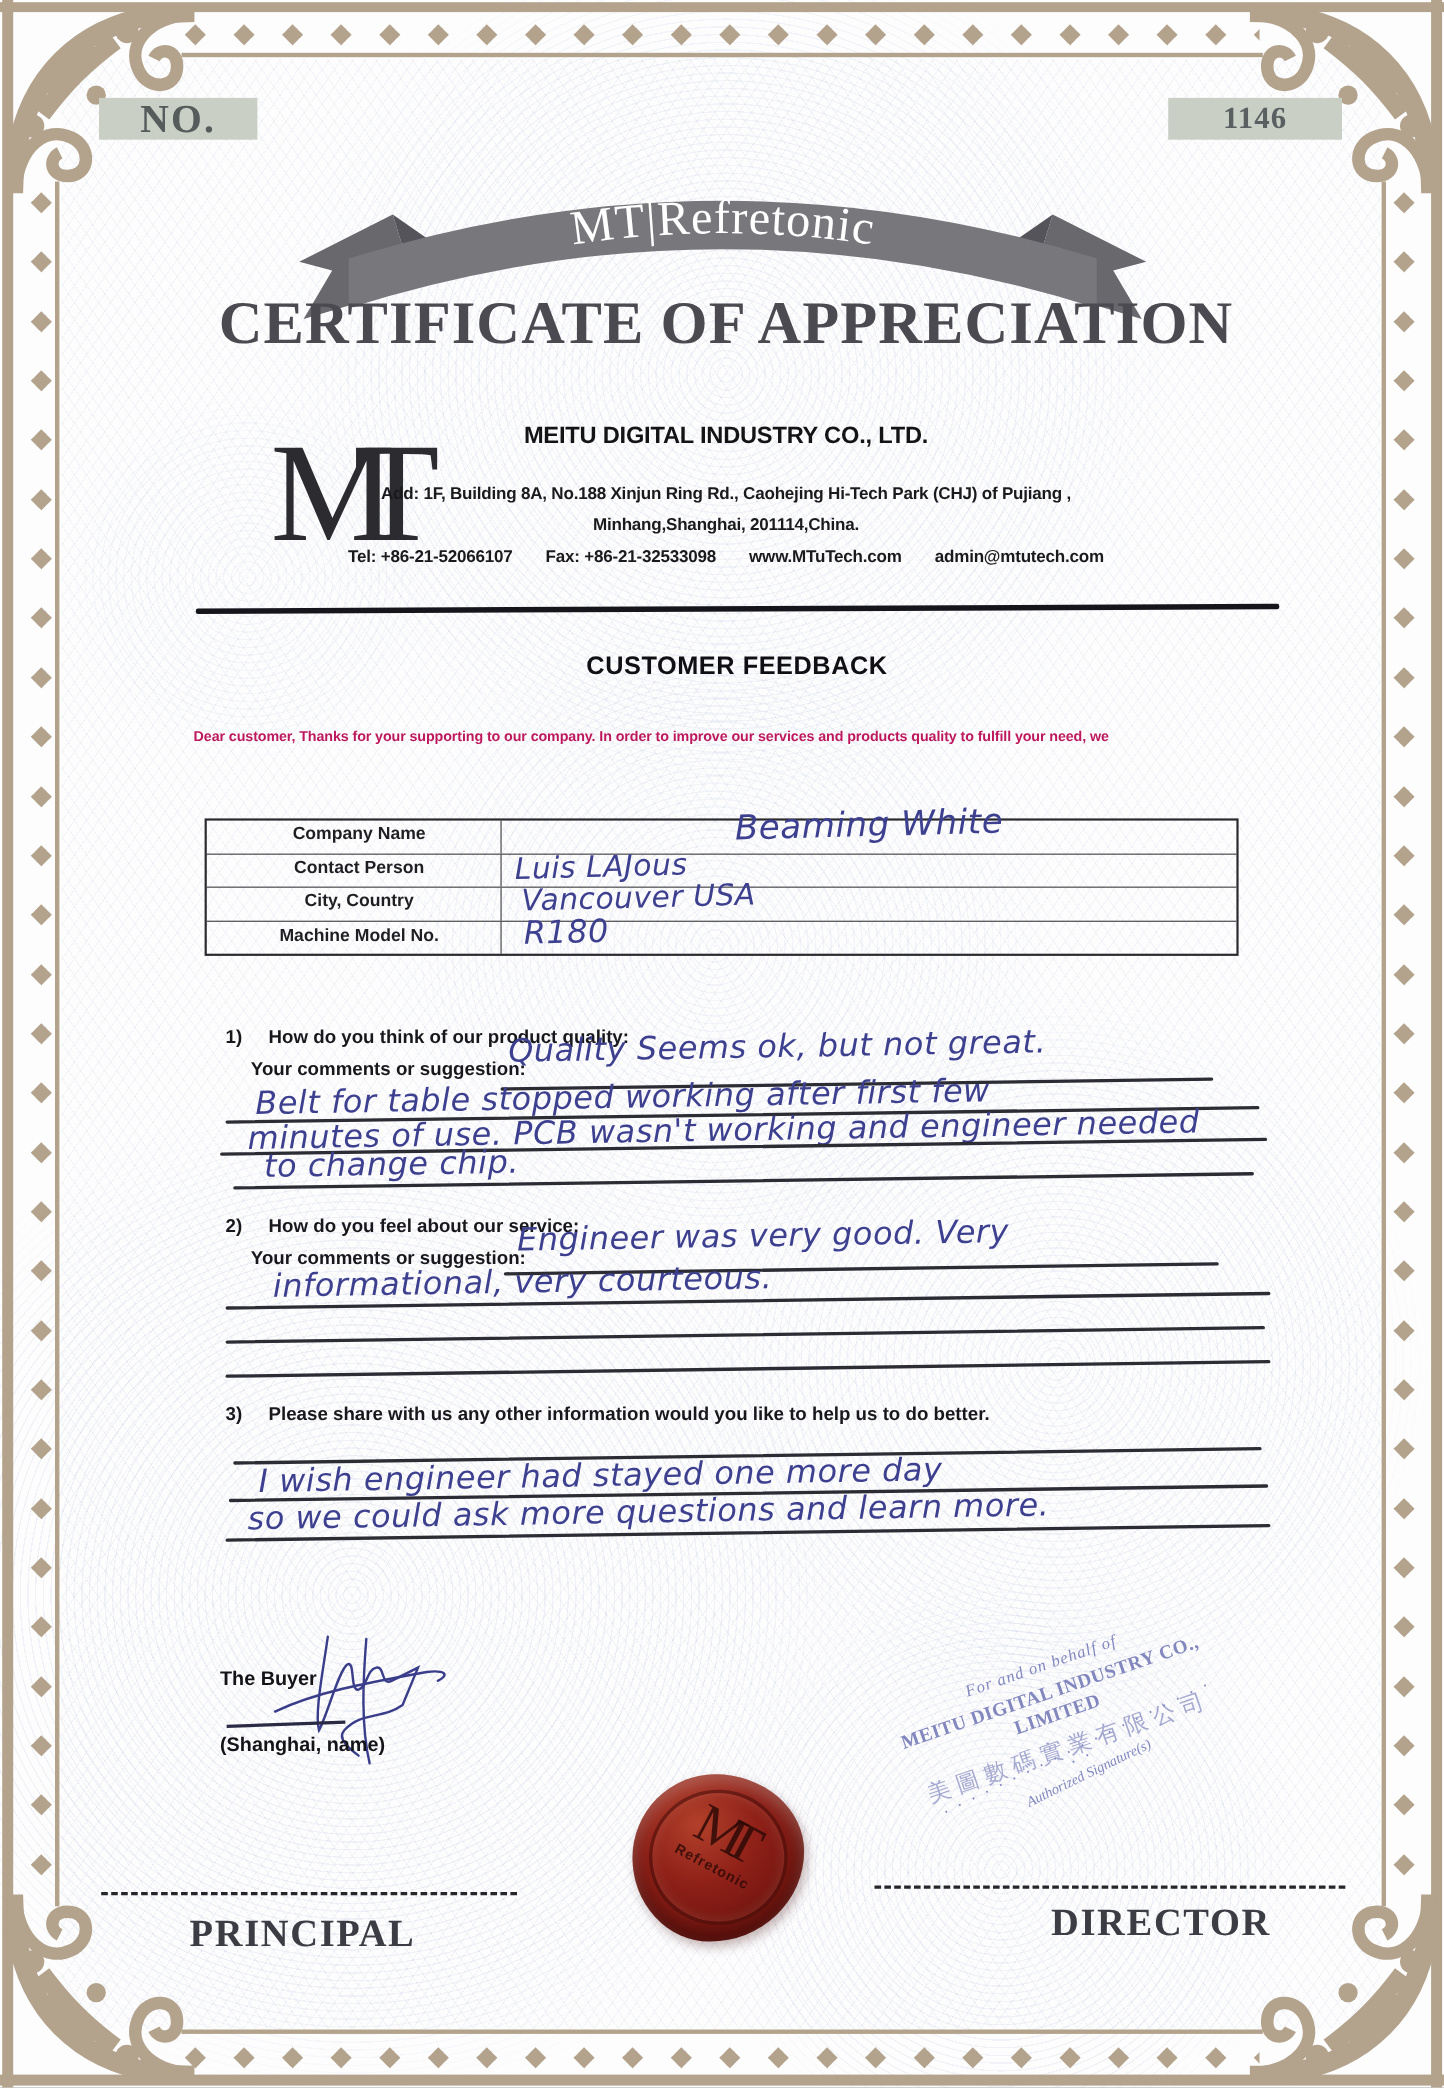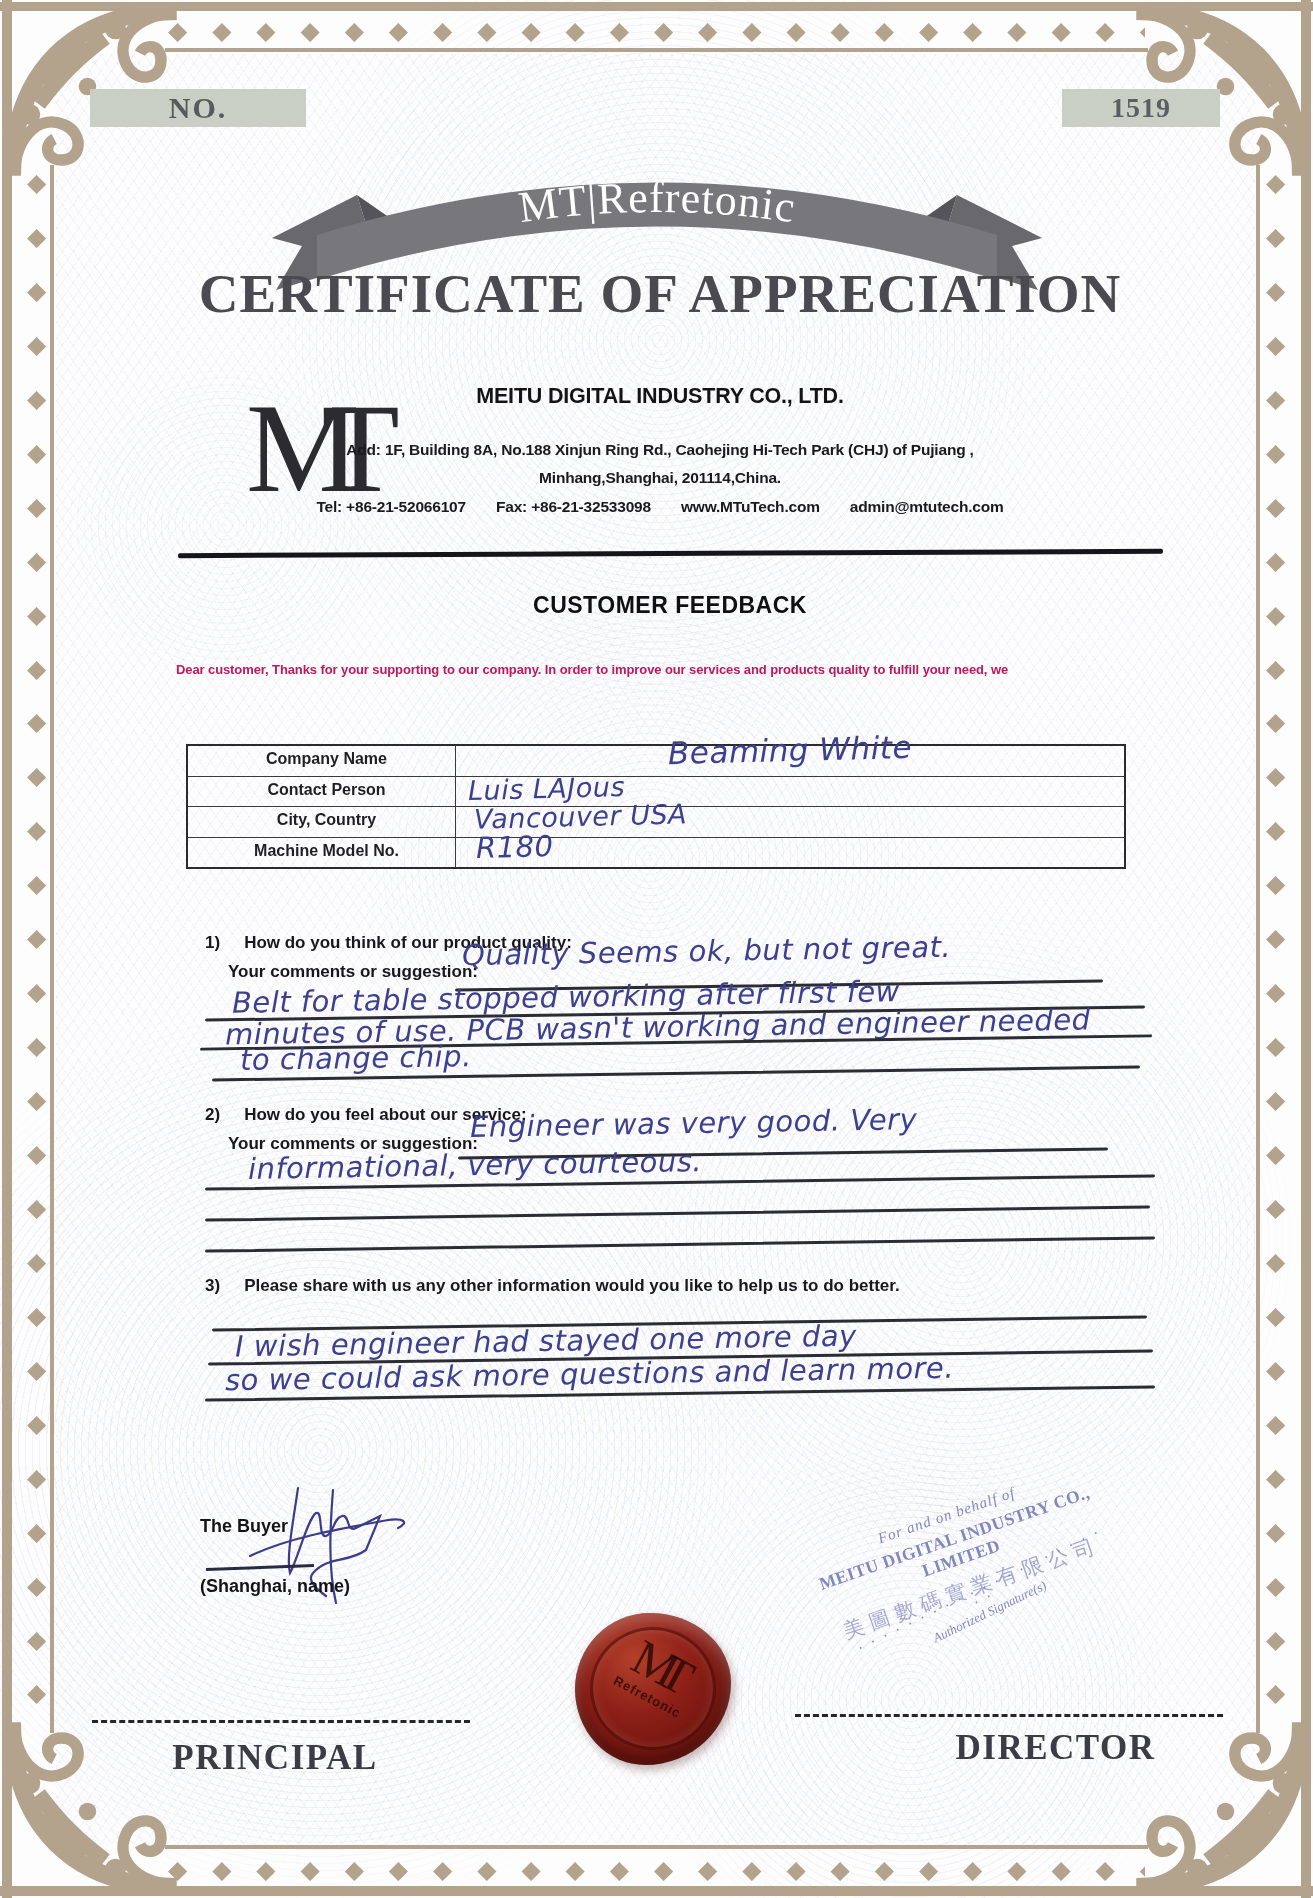--- a/index.html
+++ b/index.html
@@ -39,21 +39,21 @@
   .dstrip-left{left:21px;top:168px;bottom:168px;width:32px;}
   .dstrip-right{right:21px;top:168px;bottom:168px;width:32px;}
   .corner{position:absolute;width:175px;height:175px;}
   .corner-tl{left:7px;top:6px;}
   .corner-tr{right:7px;top:6px;transform:scaleX(-1);}
   .corner-bl{left:7px;bottom:6px;transform:scaleY(-1);}
   .corner-br{right:7px;bottom:6px;transform:scale(-1,-1);}
   
   .tagbox{position:absolute;background:#c9cfc5;height:38px;display:flex;align-items:center;justify-content:center;
           font-family:"Liberation Serif",serif;font-weight:700;color:#565b5c;}
-  .no-box{left:90px;top:89px;width:216px;font-size:30px;letter-spacing:2px;}
+  .no-box{left:90px;top:89px;width:144px;font-size:36px;letter-spacing:2px;}
   .serial-box{left:1062px;top:89px;width:158px;font-size:28px;letter-spacing:1px;color:#5a6062;}
   .ribbon{position:absolute;left:262px;top:140px;width:790px;height:175px;}
   .title{position:absolute;left:140px;top:246px;width:1040px;text-align:center;
          font-family:"Liberation Serif",serif;font-weight:700;font-size:55px;color:#4a4a50;letter-spacing:1px;margin-top:16px;}
   .mt-logo{position:absolute;left:246px;top:388px;width:150px;height:130px;
            font-family:"Liberation Serif",serif;font-size:128px;line-height:120px;color:#2b2b30;
            letter-spacing:-0.30em;}
   .co-name{position:absolute;left:350px;top:384px;width:620px;text-align:center;
            font-weight:700;font-size:21.5px;letter-spacing:-0.2px;color:#141416;}
   .addr{position:absolute;left:320px;width:680px;text-align:center;font-weight:700;font-size:15.5px;
@@ -210,21 +210,21 @@
     </g>
     <g fill="#b3a28c" stroke="none">
       <ellipse cx="33" cy="33" rx="17" ry="7" transform="rotate(-45 33 33)"></ellipse>
       <circle cx="13" cy="62" r="6"></circle>
         <circle cx="62" cy="13" r="6"></circle>
       <circle cx="46" cy="46" r="5"></circle>
     </g>
   </svg>
 
   <div class="tagbox no-box">NO.</div>
-  <div class="tagbox serial-box">1519</div>
+  <div class="tagbox serial-box">1146</div>
 
   <svg class="ribbon" viewBox="0 0 790 175">
     <path d="M95 55 L10 98 L40 106 L14 150 L115 120 Z" fill="#68686d"></path>
     <path d="M95 55 L115 120 L128 78 Z" fill="#54545a"></path>
     <path d="M695 55 L780 98 L750 106 L776 150 L675 120 Z" fill="#68686d"></path>
     <path d="M695 55 L675 120 L662 78 Z" fill="#54545a"></path>
     <path d="M55 95 Q395 -10 735 95 L735 140 Q395 33 55 140 Z" fill="#77777c"></path>
     <path id="ribbonArc" d="M85 126 Q395 18 705 126" fill="none"></path>
     <text font-family="Liberation Serif, serif" font-size="44" fill="#ffffff" letter-spacing="1">
       <textPath href="#ribbonArc" startOffset="50%" text-anchor="middle">MT|Refretonic</textPath>

